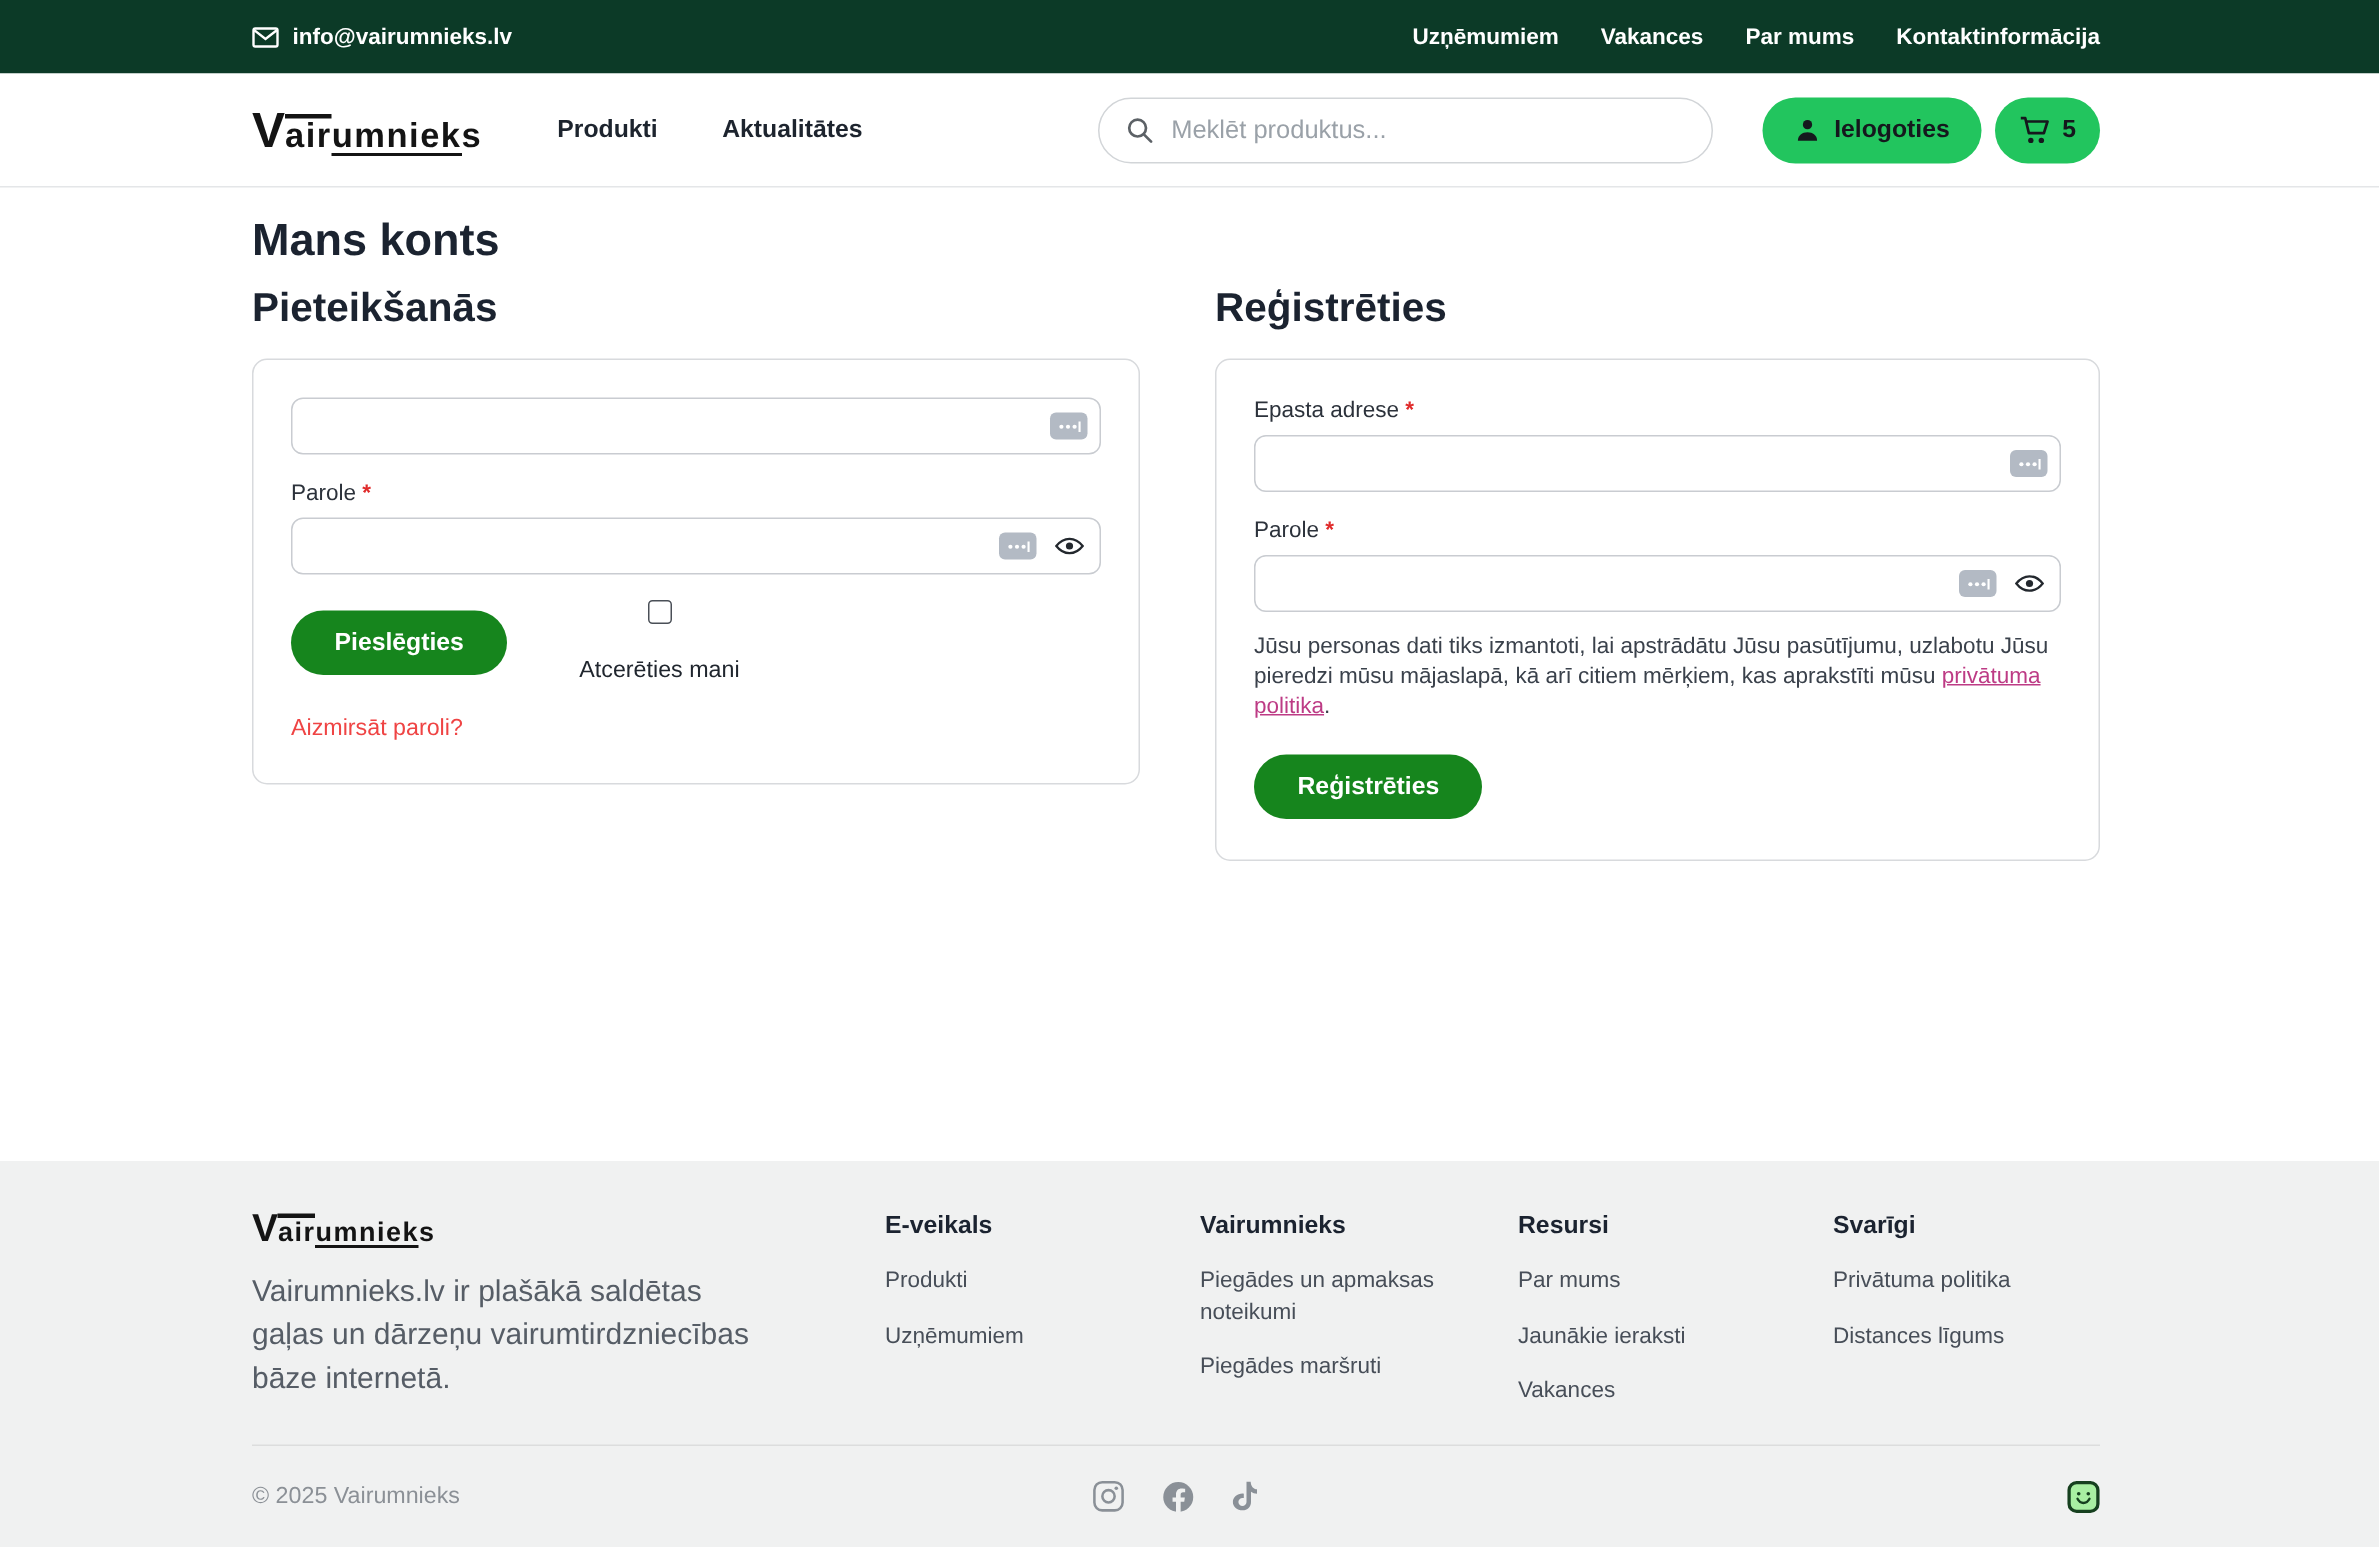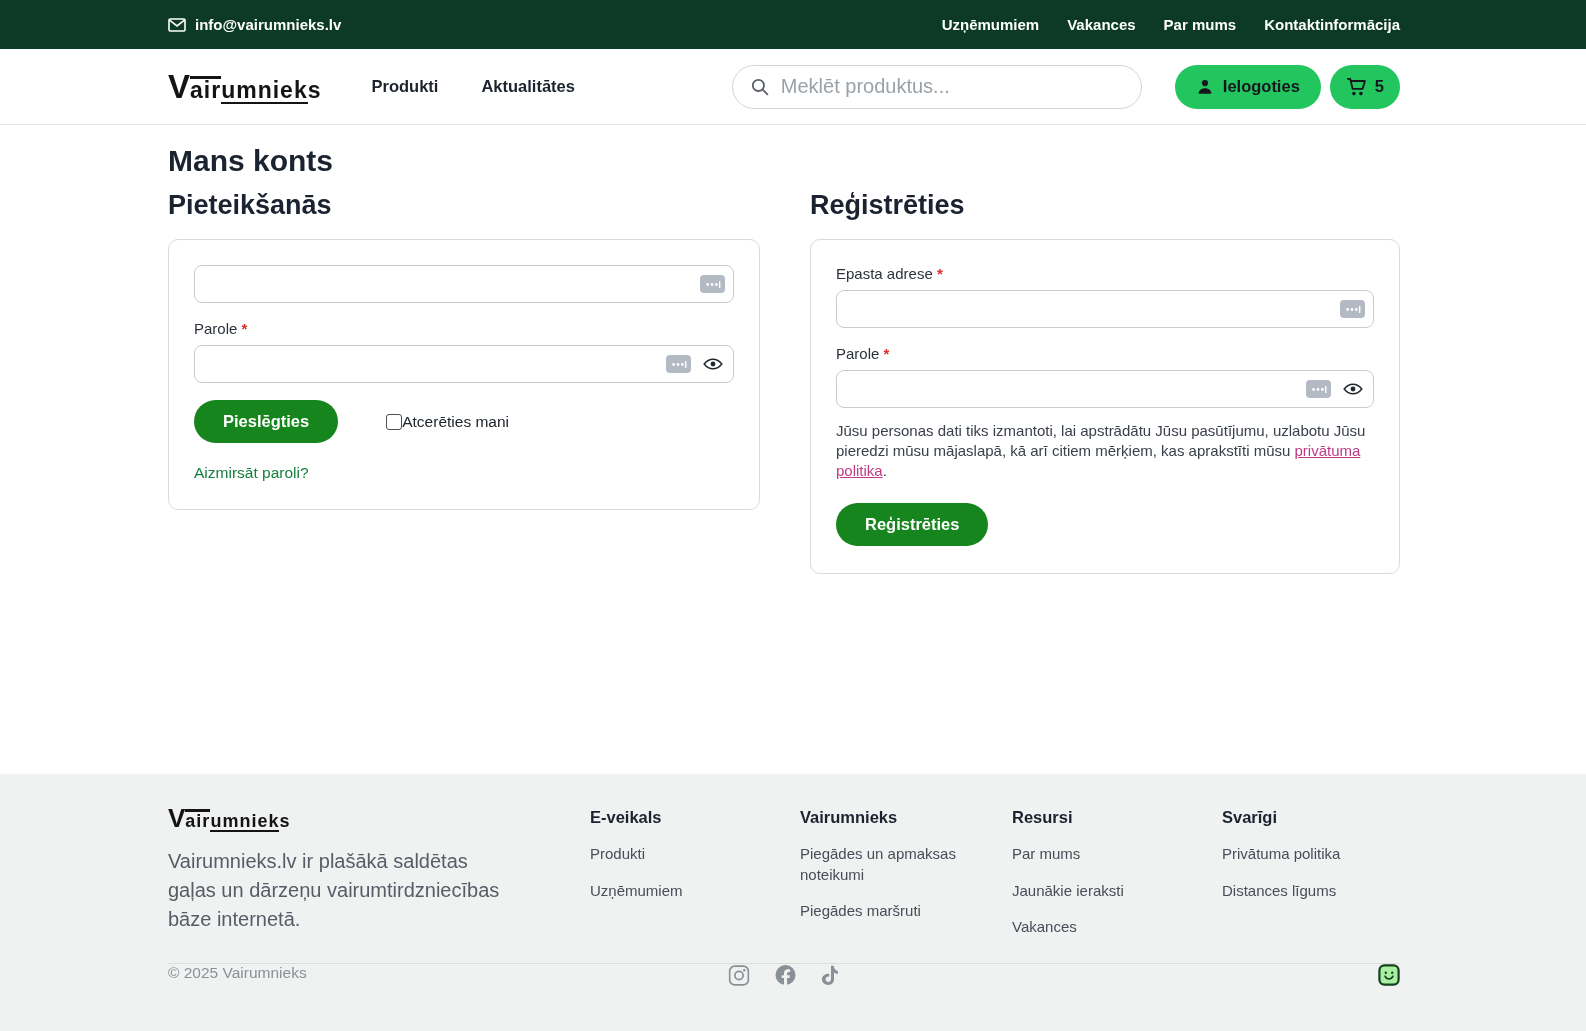--- a/index.html
+++ b/index.html
@@ -25,21 +25,21 @@
   .logo-lg { font-size: 23px; }
   .logo-sm { font-size: 18px; }
   .lg-v { font-weight: 700; margin-right: -1px; }
   .logo-lg .lg-v { font-size: 33px; }
   .logo-sm .lg-v { font-size: 26px; }
   .lg-seg1 { display: inline-block; border-top: 3px solid #141414; }
   .lg-seg2 { display: inline-block; border-bottom: 2px solid #141414; }
   .header-nav { display: flex; gap: 43px; margin-left: 50px; }
   .header-nav a { color: #1d242e; font-weight: 600; font-size: 16.5px; text-decoration: none; }
   .search { margin-left: auto; width: 410px; height: 44px; border: 1px solid #d2d5d8; border-radius: 22px; display: flex; align-items: center; gap: 11px; padding: 0 17px; background: #fff; }
-  .search input { flex: 1; border: none; outline: none; font-size: 20px; color: #6d28d9; font-family: inherit; background: transparent; }
+  .search input { flex: 1; border: none; outline: none; font-size: 17px; color: #6d28d9; font-family: inherit; background: transparent; }
   .search input::placeholder { color: #9aa1a8; }
   .pill-btn { display: flex; align-items: center; gap: 9px; background: #22c55e; border: none; border-radius: 23px; height: 44px; font-family: inherit; font-size: 16.5px; font-weight: 700; color: #15181d; cursor: pointer; }
   .login-btn { margin-left: 33px; padding: 0 21px; }
   .cart-btn { margin-left: 9px; padding: 0 16px; gap: 7px; }
 
   
   .main { flex: 1; }
   .page-title { font-size: 30px; font-weight: 700; color: #1b2330; margin-top: 19px; }
   .forms-grid { display: grid; grid-template-columns: 592px 590px; gap: 50px; margin-top: 12px; }
   .section-title { font-size: 27px; font-weight: 700; color: #1b2330; margin-bottom: 18px; }
@@ -47,35 +47,35 @@
   .field-label { display: block; font-size: 15px; color: #2c323b; margin-bottom: 8px; }
   .req { color: #e02b2b; font-weight: 700; }
   .input-wrap { position: relative; margin-bottom: 17px; }
   .text-input { width: 100%; height: 38px; border: 1px solid #c9ccd1; border-radius: 8px; padding: 0 60px 0 12px; font-size: 15px; font-family: inherit; outline: none; }
   .autofill-badge { position: absolute; top: 50%; transform: translateY(-50%); width: 25px; height: 18px; background: #b3bac4; border-radius: 4px; display: flex; align-items: center; justify-content: center; cursor: pointer; }
   .af-right { right: 9px; }
   .af-left-of-eye { right: 43px; }
   .eye-btn { position: absolute; top: 50%; transform: translateY(-50%); right: 11px; background: none; border: none; cursor: pointer; display: flex; }
   .login-actions { display: flex; align-items: center; gap: 48px; margin-top: 4px; }
   .btn-green { background: #16851d; color: #fff; border: none; border-radius: 24px; padding: 12px 29px; font-size: 16.5px; font-weight: 700; font-family: inherit; cursor: pointer; }
-  .remember { display: flex; align-items: center; gap: 0; font-size: 15.5px; color: #20262e; cursor: pointer; }
+  .remember { display: flex; align-items: center; gap: 22px; font-size: 15.5px; color: #20262e; cursor: pointer; flex-direction: column; }
   .remember input { appearance: none; width: 16px; height: 16px; border: 1.5px solid #4a4f57; border-radius: 3px; background: #fff; cursor: pointer; }
-  .forgot-link { display: inline-block; margin-top: 21px; color: #15803d; font-size: 15.5px; text-decoration: none; }
+  .forgot-link { display: inline-block; margin-top: 21px; color: #ef4444; font-size: 15.5px; text-decoration: none; }
   .privacy { font-size: 15px; color: #3a414b; line-height: 1.34; margin: 13px 0 22px; }
   .privacy a { color: #bd3b85; text-decoration: underline; }
 
   
   .footer { background: #f0f1f1; padding-top: 31px; flex-shrink: 0; }
   .footer-grid { display: grid; grid-template-columns: 422px 210px 212px 210px 1fr; }
   .footer-desc { margin-top: 15px; font-size: 20px; color: #565d66; line-height: 1.45; width: 348px; }
   .fcol-title { font-size: 16.5px; font-weight: 700; color: #1b2330; margin: 3px 0 17px; }
   .fcol a { display: block; font-size: 15px; color: #474e58; text-decoration: none; margin-bottom: 16px; line-height: 1.35; }
   .fcol .wrap-narrow { max-width: 160px; }
   .footer-divider { border: none; border-top: 1px solid #dcdddd; margin-top: 10px; }
-  .footer-bottom { position: relative; display: flex; height: 67px; }
+  .footer-bottom { position: relative; display: flex; align-items: center; height: 67px; }
   .copyright { color: #8b9096; font-size: 15.5px; }
   .social { position: absolute; left: 50%; transform: translateX(-50%); display: flex; align-items: center; gap: 25px; }
   .social a { display: flex; }
   .smiley-btn { margin-left: auto; background: none; border: none; display: flex; cursor: pointer; }
 </style>
 </head>
 <body>
 
 <div class="topbar">
   <div class="container">

